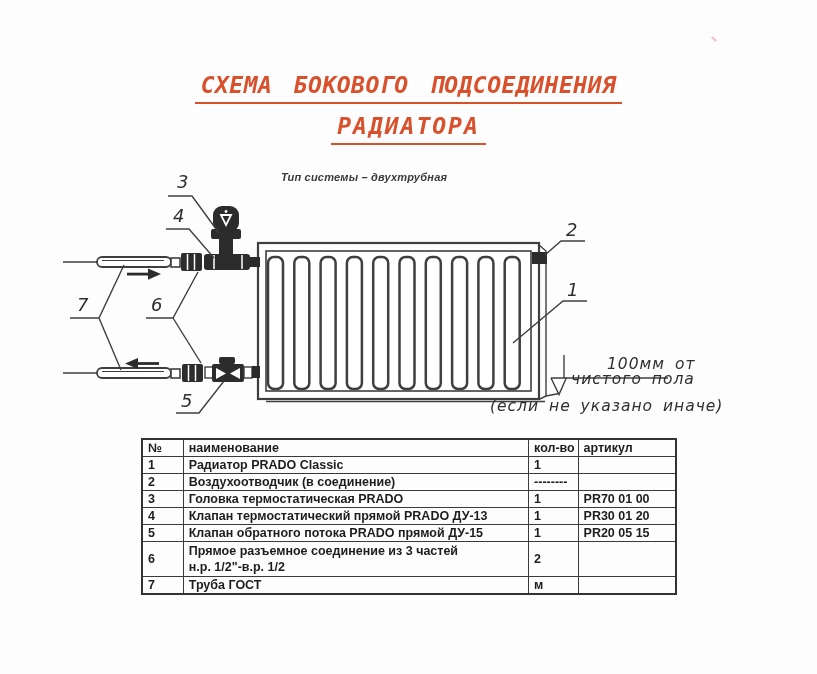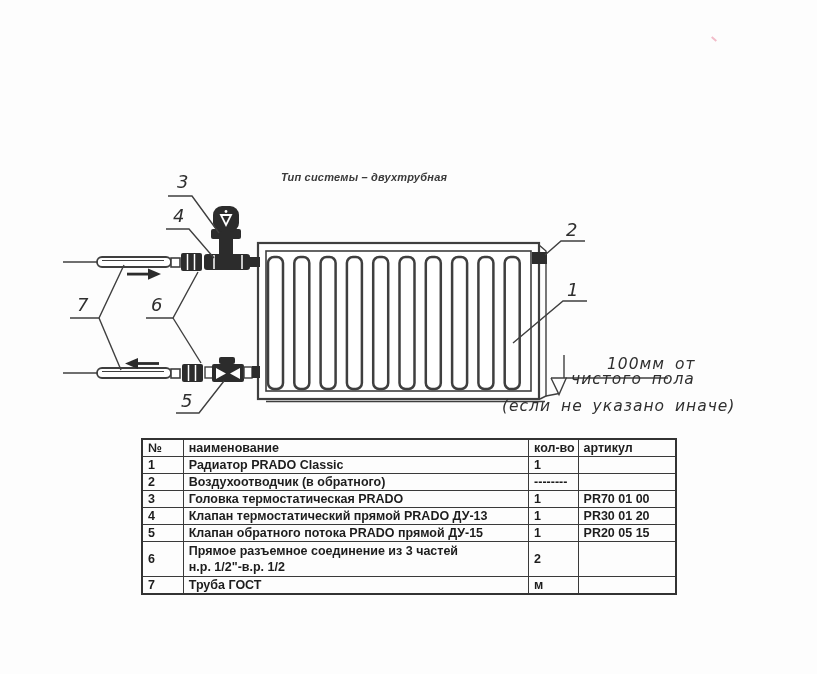--- a/index.html
+++ b/index.html
@@ -56,20 +56,24 @@
   .name-two-lines{line-height:16px;}
   
   .artifact{position:absolute;left:711px;top:38px;width:6px;height:2px;
     background:#f2bcc9;transform:rotate(40deg);}
 </style>
 </head>
 <body>
 
 <div class="page">
 
+  <div class="title-block">
+    <div><span class="title-line">СХЕМА БОКОВОГО ПОДСОЕДИНЕНИЯ</span></div>
+    <div><span class="title-line title-line2">РАДИАТОРА</span></div>
+  </div>
 
   <div class="sysinfo">
     <div>Тип системы – двухтрубная</div>
   </div>
 
   <svg class="diagram-svg" width="817" height="674" viewBox="0 0 817 674">
     <g stroke="#3f3f3f" fill="none" stroke-width="1.4">
 
       <g>
         <rect x="258" y="243" width="281" height="156" fill="#ffffff" stroke-width="2.2"></rect>
@@ -178,21 +182,21 @@
   <span class="callout" style="left:177px;top:173px;">3</span>
   <span class="callout" style="left:173px;top:207px;">4</span>
   <span class="callout" style="left:77px;top:296px;">7</span>
   <span class="callout" style="left:151px;top:296px;">6</span>
   <span class="callout" style="left:181px;top:392px;">5</span>
   <span class="callout" style="left:566px;top:221px;">2</span>
   <span class="callout" style="left:567px;top:281px;">1</span>
 
   <span class="floor-note" style="left:569px;top:357px;margin-left:38px;">100мм от</span>
   <span class="floor-note" style="left:571px;top:372px;">чистого пола</span>
-  <span class="floor-note" style="left:502px;top:399px;">(если не указано иначе)</span>
+  <span class="floor-note" style="left:490px;top:399px;">(если не указано иначе)</span>
 
   <div class="artifact"></div>
 
   <table class="parts-table">
     <colgroup>
       <col class="col-num">
         <col class="col-name">
         <col class="col-qty">
         <col class="col-art">
     </colgroup>
@@ -204,21 +208,21 @@
         <th>артикул</th>
       </tr>
       <tr>
         <td class="cell-center">1</td>
         <td>Радиатор PRADO Classic</td>
         <td class="cell-center">1</td>
         <td></td>
       </tr>
       <tr>
         <td class="cell-center">2</td>
-        <td>Воздухоотводчик (в обратного)</td>
+        <td>Воздухоотводчик (в соединение)</td>
         <td class="cell-center">--------</td>
         <td></td>
       </tr>
       <tr>
         <td class="cell-center">3</td>
         <td>Головка термостатическая PRADO</td>
         <td class="cell-center">1</td>
         <td>PR70 01 00</td>
       </tr>
       <tr>

